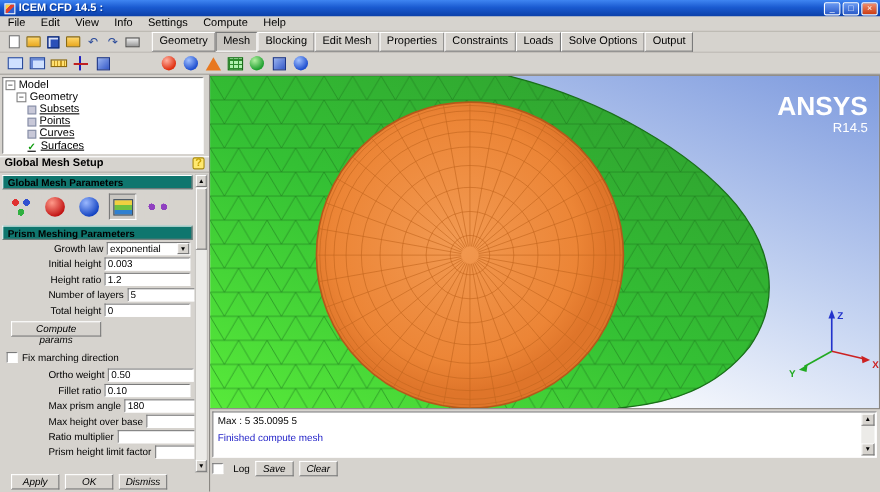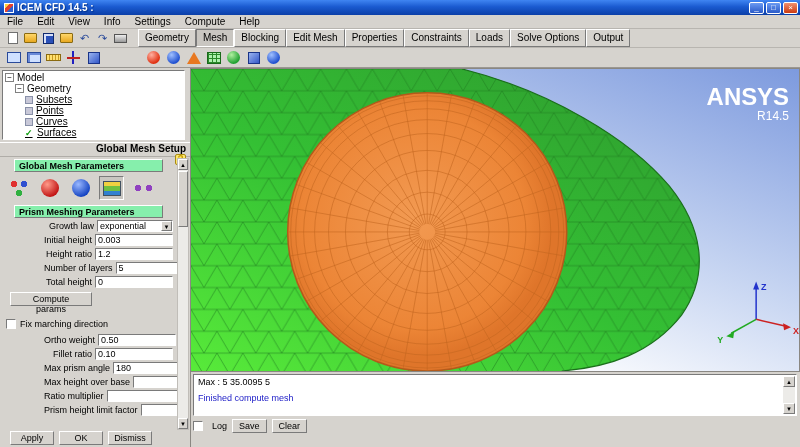--- a/index.html
+++ b/index.html
@@ -56,27 +56,27 @@
   .icon-cube { width:12px; height:12px; background:linear-gradient(135deg,#9ab4f0,#3458c8); border:1px solid #1a3488; }
 
   
   .leftpanel { position:absolute; top:68px; left:0; width:191px; height:379px; background:#d6d3ce; border-right:1px solid #8a8782; }
   .tree { position:absolute; top:2px; left:2px; width:183px; height:70px; background:#fff; overflow:hidden; padding:1px 0 0 2px; }
   .trow { display:flex; align-items:center; height:11px; }
   .ind1 { padding-left:10px; } .ind2 { padding-left:20px;text-decoration:underline; }
   .expbox { width:9px; height:9px; border:1px solid #808080; background:#fff; font-size:8px; line-height:7px; text-align:center; margin-right:3px; flex:none; }
   .titem-ico { width:8px; height:8px; background:#c8c8d8; border:1px solid #8890a8; margin-right:3px; flex:none; }
   .titem-check { width:10px; color:#0a9a0a; font-weight:bold; font-size:9px; margin-right:2px; flex:none; }
-  .dez-title { position:absolute; top:74px; left:0; width:190px; height:15px; display:flex; align-items:flex-end;
-    font-weight:bold; padding:0 4px; border-top:1px solid #fff; border-bottom:1px solid #b0ada8;flex-direction:column; }
+  .dez-title { position:absolute; top:74px; left:0; width:190px; height:15px; display:flex; align-items:flex-start;
+    font-weight:bold; padding:0 4px; border-top:1px solid #fff; border-bottom:1px solid #b0ada8; }
   .dez-title .spacer { flex:1; }
   .help-q { color:#c8a000; font-weight:bold; background:#ffe870; border:1px solid #a88a10; width:11px; height:11px; text-align:center; line-height:10px; border-radius:2px; }
 
   .params { position:absolute; top:90px; left:0; width:177px; height:272px; overflow:hidden; }
-  .sechdr { height:13px; background:#86efac; font-weight:bold; font-size:9px; padding:1px 4px; margin:1px 14px;
+  .sechdr { height:13px; background:#0f766e; font-weight:bold; font-size:9px; padding:1px 4px; margin:1px 2px;
     border-top:1px solid #fff; border-left:1px solid #fff; border-bottom:1px solid #7a7a7a; border-right:1px solid #7a7a7a; }
   .gicons { display:flex; gap:6px; padding:3px 0 4px 6px; }
   .gicon { width:25px; height:24px; border:1px solid #d6d3ce; display:flex; align-items:center; justify-content:center; }
   .gicon.pressed { border-top:1px solid #7a7a7a; border-left:1px solid #7a7a7a; border-bottom:1px solid #fff; border-right:1px solid #fff; background:#c9c6c1; }
   .g-size { width:22px; height:22px; background:
       radial-gradient(circle 5px at 6px 7px,#e03030 60%,transparent 61%),
       radial-gradient(circle 5px at 16px 7px,#3050d0 60%,transparent 61%),
       radial-gradient(circle 5px at 11px 16px,#30b040 60%,transparent 61%); }
   .g-shell { width:18px; height:18px; border-radius:50%; background:radial-gradient(circle at 35% 30%,#ff9a8a,#c01010 75%); }
   .g-vol { width:18px; height:18px; border-radius:50%; background:radial-gradient(circle at 35% 30%,#9ab8ff,#1040c0 75%); }
@@ -88,21 +88,21 @@
   .frow { display:flex; align-items:center; height:14px; padding-right:4px; }
   .flabel { flex:1; text-align:right; margin-right:3px; font-size:9px; white-space:nowrap;margin-left:44px; }
   .finput { width:78px; height:12px; font-size:9px; font-family:"Liberation Sans",sans-serif; background:#fff;
     border-top:1px solid #7a7a7a; border-left:1px solid #7a7a7a; border-bottom:1px solid #fff; border-right:1px solid #fff; padding:0 2px; }
   .fselect { width:76px; height:12px; background:#fff; display:flex; align-items:center; font-size:9px;
     border-top:1px solid #7a7a7a; border-left:1px solid #7a7a7a; border-bottom:1px solid #fff; border-right:1px solid #fff; }
   .fselect .val { flex:1; padding-left:2px; overflow:hidden; white-space:nowrap; }
   .selarrow { width:11px; height:10px; background:#d6d3ce; font-size:6px; text-align:center; line-height:10px;
     border-top:1px solid #fff; border-left:1px solid #fff; border-bottom:1px solid #7a7a7a; border-right:1px solid #7a7a7a; }
   .btn { background:#d6d3ce; font-size:9px; font-family:"Liberation Sans",sans-serif; padding:1px 6px;
-    border-top:1px solid #fff; border-left:1px solid #fff; border-bottom:1px solid #7a7a7a; border-right:1px solid #7a7a7a; }
+    border-top:1px solid #fff; border-left:1px solid #fff; border-bottom:1px solid #7a7a7a; border-right:1px solid #7a7a7a;font-style:italic; }
   .compute { margin:3px 0 4px 10px; width:82px; height:14px; }
   .chkrow { display:flex; align-items:center; height:14px; padding-left:6px; margin:3px 0 2px; }
   .chk { width:10px; height:10px; background:#fff; margin-right:4px; flex:none;
     border-top:1px solid #7a7a7a; border-left:1px solid #7a7a7a; border-bottom:1px solid #fff; border-right:1px solid #fff; }
   .chklabel { font-size:9px; }
 
   .vscroll { position:absolute; top:90px; right:1px; width:12px; height:272px; background:#ecebe8; border:1px solid #c0bdb8; }
   .varrow { height:11px; background:#d6d3ce; text-align:center; font-size:6px; line-height:10px;
     border-top:1px solid #fff; border-left:1px solid #fff; border-bottom:1px solid #7a7a7a; border-right:1px solid #7a7a7a; }
   .vthumb { height:56px; margin-top:1px; background:#d6d3ce;

